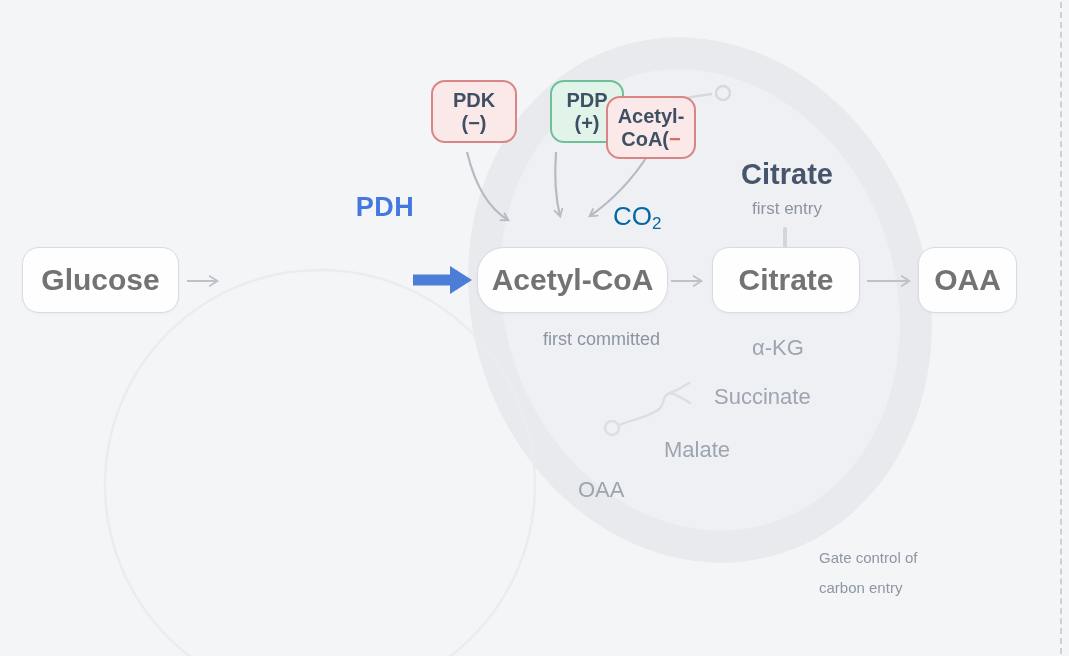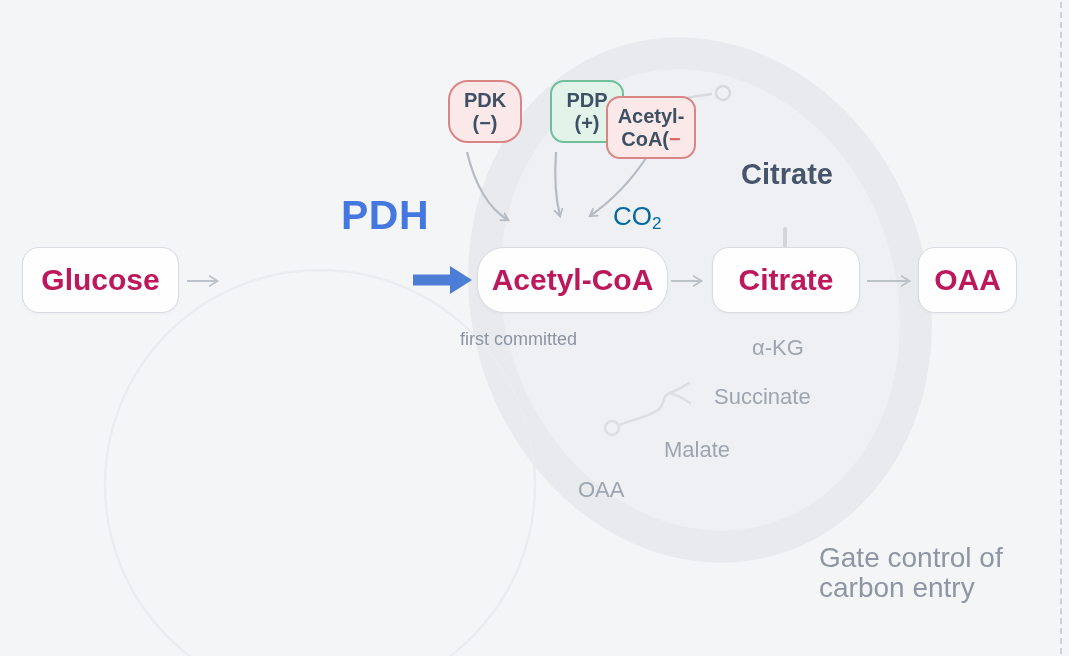--- a/index.html
+++ b/index.html
@@ -16,70 +16,70 @@
   
   .badge{
     position:absolute;top:80px;height:63px;border-radius:14px;
     border:2px solid;display:flex;flex-direction:column;
     align-items:center;justify-content:center;
     font-weight:bold;font-size:20px;line-height:23px;color:#3e5064;
     text-align:center;
   }
   .badge.red{background:#fbe9e9;border-color:#da8585;}
   .badge.green{background:#e2f4ea;border-color:#6fbf9b;}
-  .badge-pdk{left:448px;width:74px;border-radius:20px;}
+  .badge-pdk{left:431px;width:86px;}
   .badge-pdp{left:550px;width:74px;}
   .badge-acoa{left:606px;width:90px;margin-top:16px;}
   .minus-red{color:#d96868;}
 
   
   .pdh{
     position:absolute;left:330px;top:192px;width:110px;text-align:center;
-    font-size:41px;font-weight:bold;color:#4478e0;letter-spacing:.5px;
+    font-size:27px;font-weight:bold;color:#4478e0;letter-spacing:.5px;
   }
 
   
   .co2{position:absolute;left:613px;top:201px;font-size:26px;color:#0369a1;}
   .co2 .sub{font-size:17px;position:relative;top:4px;}
 
   
   .node{
     position:absolute;top:247px;height:66px;
     background:#fefefe;border:1.5px solid #d8dbe1;border-radius:17px;
     display:flex;align-items:center;justify-content:center;
-    font-size:30px;font-weight:600;color:#be185d;
+    font-size:30px;font-weight:600;color:#737373;
     box-shadow:0 1px 3px rgba(60,70,90,.05);
   }
   .node-glucose{left:22px;width:157px;}
   .node-pyruvate{left:222px;width:191px;}
   .node-acetyl{left:477px;width:191px;border-radius:27px;}
   .node-citrate{left:712px;width:148px;}
   .node-oaa{left:918px;width:99px;}
 
   .node-note{
-    position:absolute;left:460px;top:329px;width:200px;text-align:left;
+    position:absolute;left:460px;top:329px;width:200px;text-align:right;
     font-size:18px;color:#8c94a2;
   }
 
   
   .callout{position:absolute;left:692px;top:158px;width:190px;text-align:center;}
   .callout .title{font-size:29px;font-weight:bold;color:#46556b;line-height:32px;}
   .callout .subtitle{font-size:17px;color:#8c94a2;margin-top:9px;}
 
   
   .faded{position:absolute;font-size:22px;color:#9da5b1;}
   .faded-akg{left:752px;top:335px;}
   .faded-succinate{left:714px;top:384px;}
   .faded-malate{left:664px;top:437px;}
   .faded-oaa{left:578px;top:477px;}
 
   
   .caption{
     position:absolute;left:819px;top:543px;
-    font-size:28px;line-height:30px;color:#8e96a4;
+    font-size:15px;line-height:30px;color:#8e96a4;
   }
 
   
   .dashed-edge{
     position:absolute;left:1060px;top:2px;height:652px;width:0;
     border-left:2px dashed #ccd0d8;
   }
 </style>
 </head>
 <body>
@@ -156,20 +156,21 @@
       <span>Citrate</span>
     </div>
     <div class="node node-oaa">
       <span>OAA</span>
     </div>
 
     <div class="node-note">first committed</div>
 
     <div class="callout">
       <div class="title">Citrate</div>
+      <div class="subtitle">first entry</div>
     </div>
 
     <div class="faded faded-akg">α-KG</div>
     <div class="faded faded-succinate">Succinate</div>
     <div class="faded faded-malate">Malate</div>
     <div class="faded faded-oaa">OAA</div>
 
     <div class="caption">
       <div>Gate control of</div>
       <div>carbon entry</div>

